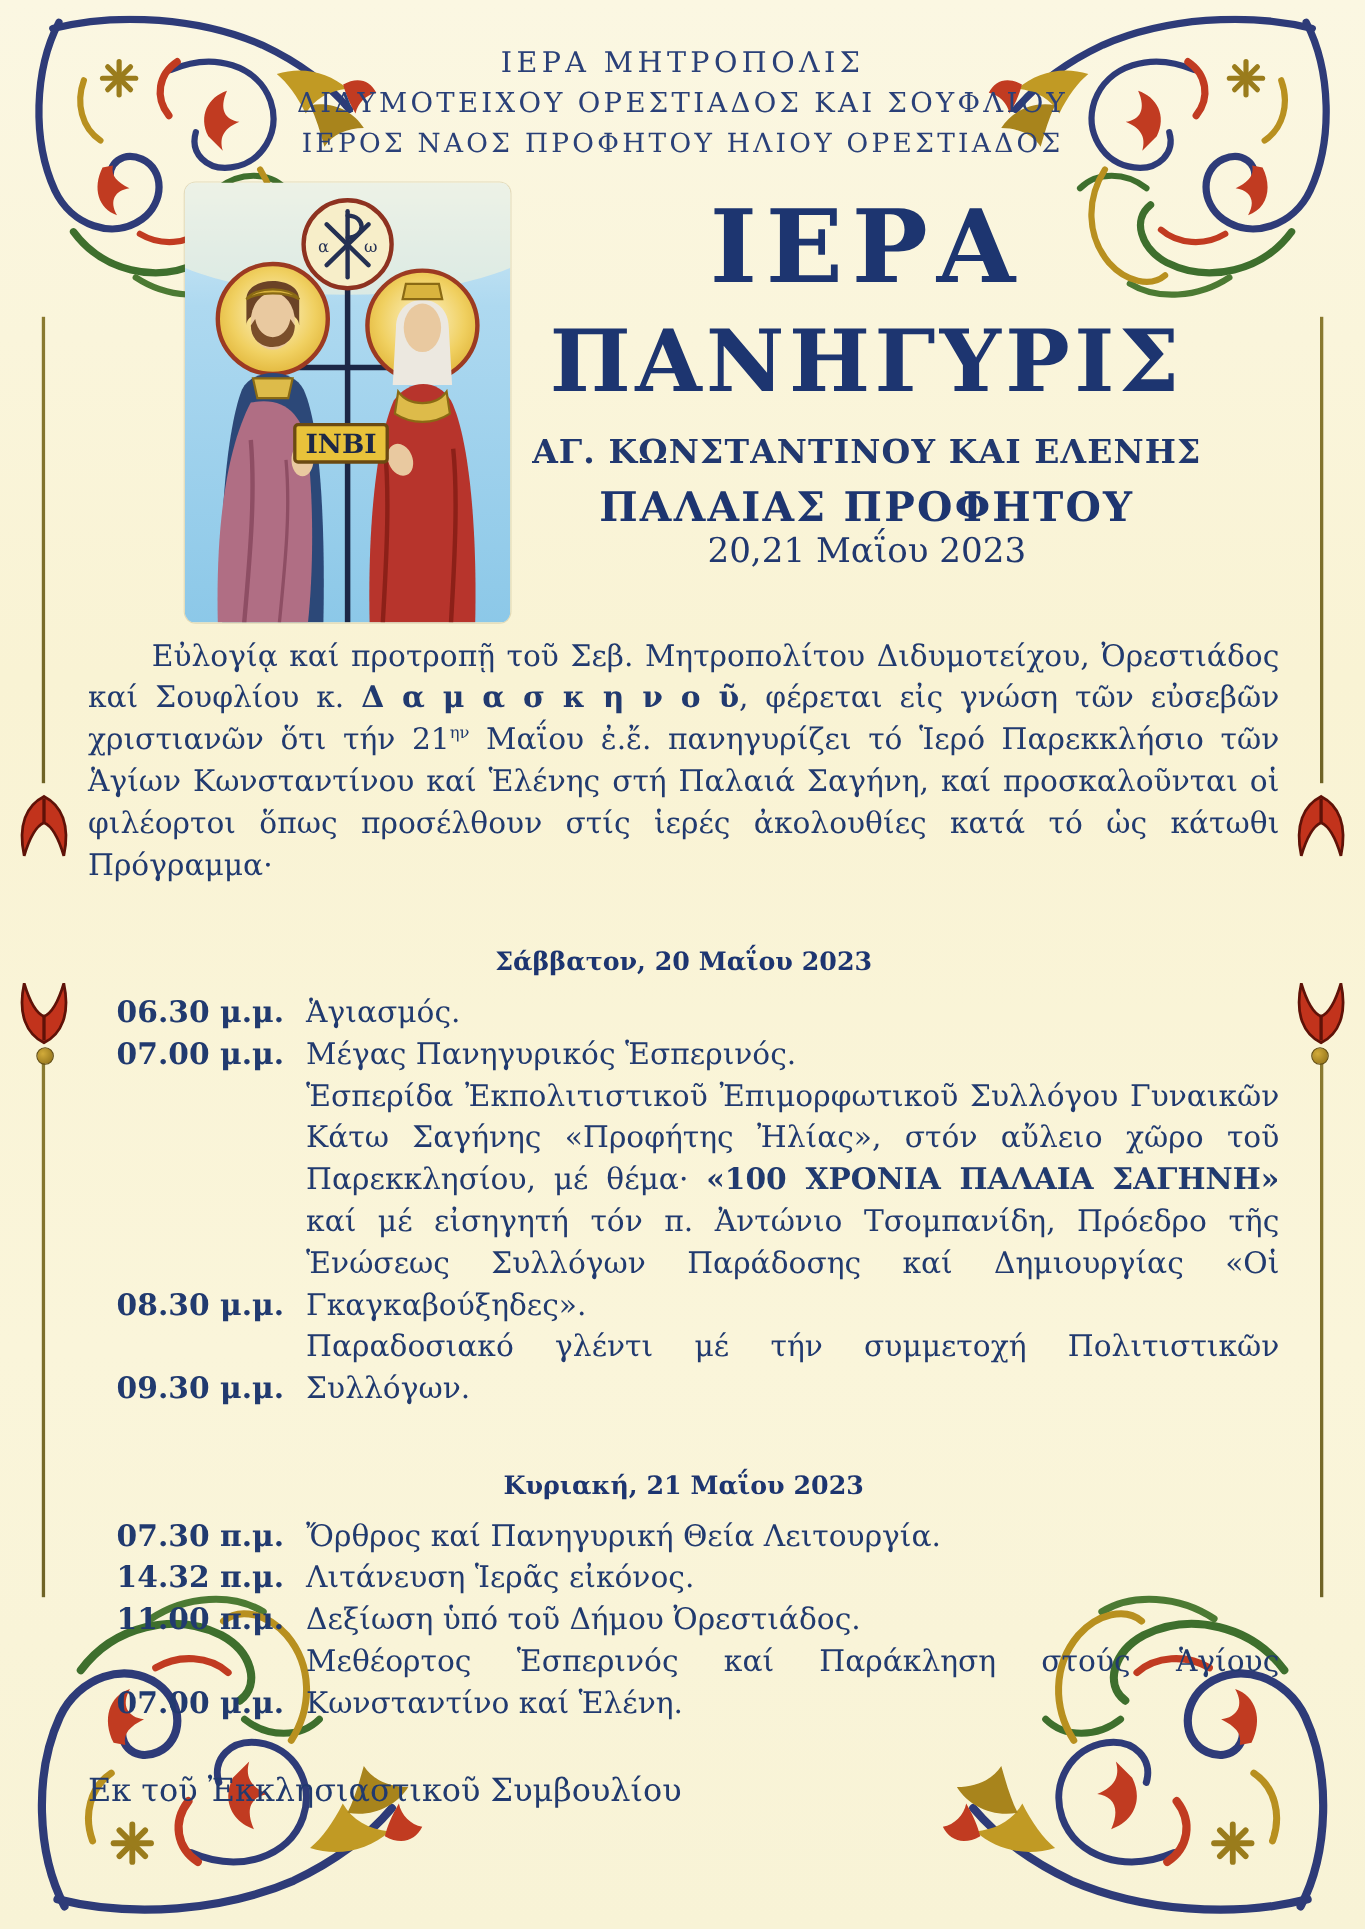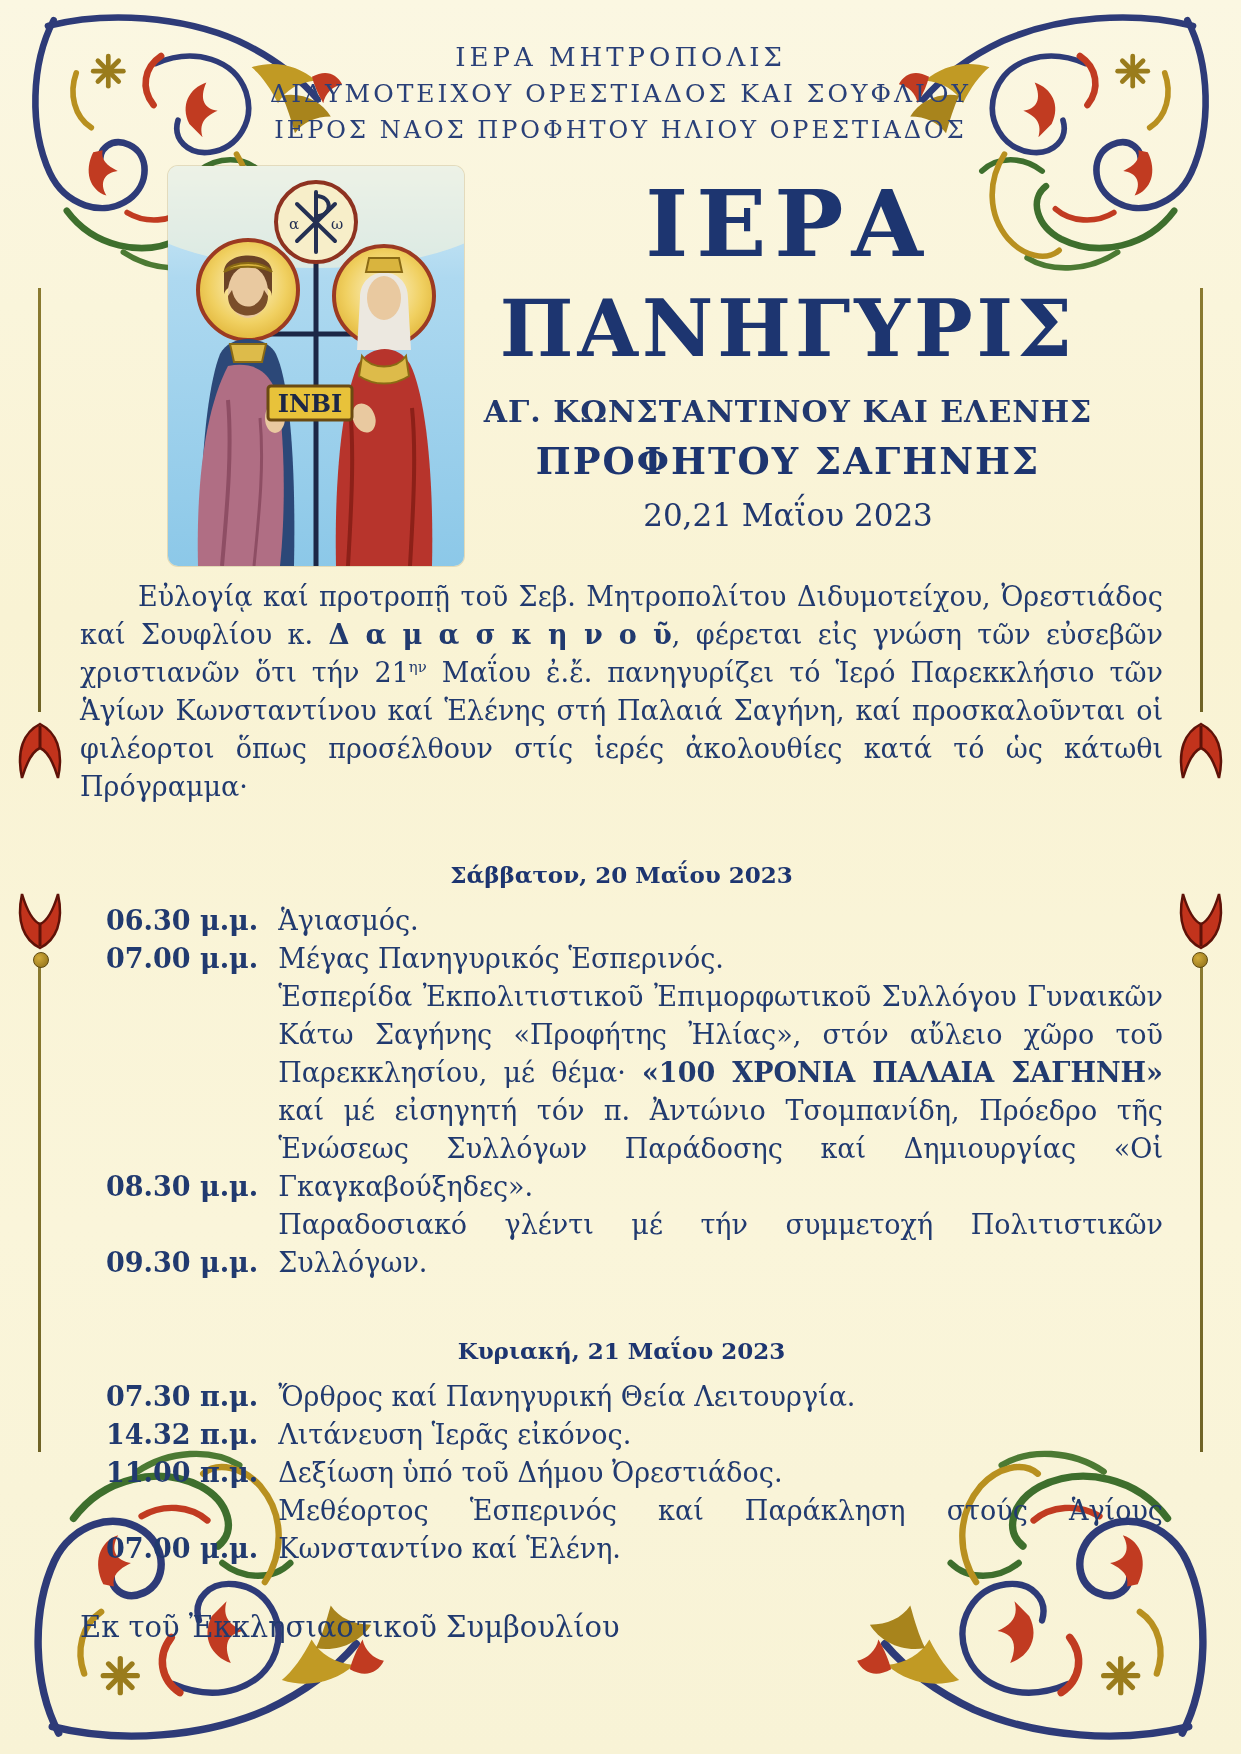--- a/index.html
+++ b/index.html
@@ -45,21 +45,21 @@
   
   .icon-wrap{position:absolute;top:166px;left:168px;width:296px;height:400px;
     border-radius:10px;overflow:hidden;box-shadow:0 0 0 1px rgba(120,100,40,.18);}
   .icon-wrap svg{display:block;width:100%;height:100%;}
   
   .title-block{position:absolute;top:178px;left:468px;width:640px;text-align:center;}
   .title-main{font-size:92px;line-height:1.0;font-weight:bold;letter-spacing:8px;color:#1d3570;}
   .title-main2{font-size:78px;line-height:1.0;font-weight:bold;letter-spacing:4px;color:#1d3570;margin-top:20px;}
   .title-sub1{font-size:30px;font-weight:600;letter-spacing:1px;color:#21386f;margin-top:26px;}
   .title-sub2{font-size:37px;font-weight:bold;letter-spacing:2px;color:#1d3570;margin-top:10px;}
-  .title-date{font-size:31px;color:#21386f;margin-top:14px;}
+  .title-date{font-size:31px;color:#21386f;}
   
   .content{position:absolute;top:578px;left:80px;width:1083px;font-size:27px;line-height:38px;color:#213a6f;}
   .intro{margin:0;text-align:justify;text-indent:58px;}
   .intro .b{font-weight:bold;}
   .intro sup{font-size:0.55em;line-height:0;}
   .day-heading{margin:50px 0 4px 0;text-align:center;font-size:23px;font-weight:bold;color:#1d3570;}
   .sched{margin-top:8px;}
   .row{display:flex;align-items:flex-end;}
   .row .time{flex:0 0 128px;padding-left:26px;font-weight:bold;white-space:nowrap;}
   .row .desc{flex:1;margin-left:20px;text-align:justify;}
@@ -210,21 +210,21 @@
         <rect x="100" y="220" width="84" height="34" rx="3" fill="#e8c23a" stroke="#6b4a12" stroke-width="3"></rect>
         <text x="142" y="246" text-anchor="middle" font-size="24" font-weight="bold" fill="#1c2746">ΙΝΒΙ</text>
       </g>
     </svg>
   </div>
 
   <section class="title-block">
     <div class="title-main">ΙΕΡΑ</div>
     <div class="title-main2">ΠΑΝΗΓΥΡΙΣ</div>
     <div class="title-sub1">ΑΓ. ΚΩΝΣΤΑΝΤΙΝΟΥ ΚΑΙ ΕΛΕΝΗΣ</div>
-    <div class="title-sub2">ΠΡΟΦΗΤΟΥ ΣΑΓΗΝΗΣ</div>
+    <div class="title-sub2">ΠΑΛΑΙΑΣ ΠΡΟΦΗΤΟΥ</div>
     <div class="title-date">20,21 Μαΐου 2023</div>
   </section>
 
   <section class="content">
 
     <p class="intro"><span>Εὐλογίᾳ καί προτροπῇ τοῦ Σεβ. Μητροπολίτου Διδυμοτείχου, Ὀρεστιάδος καί Σουφλίου κ. </span><span class="b">Δ α μ α σ κ η ν ο ῦ</span><span>, φέρεται εἰς γνώση τῶν εὐσεβῶν χριστιανῶν ὅτι τήν 21</span><sup>ην</sup><span> Μαΐου ἐ.ἔ. πανηγυρίζει τό Ἱερό Παρεκκλήσιο τῶν Ἁγίων Κωνσταντίνου καί Ἑλένης στή Παλαιά Σαγήνη, καί προσκαλοῦνται οἱ φιλέορτοι ὅπως προσέλθουν στίς ἱερές ἀκολουθίες κατά τό ὡς κάτωθι Πρόγραμμα·</span></p>
 
     <h2 class="day-heading">Σάββατον, 20 Μαΐου 2023</h2>
     <div class="sched">
       <div class="row">

